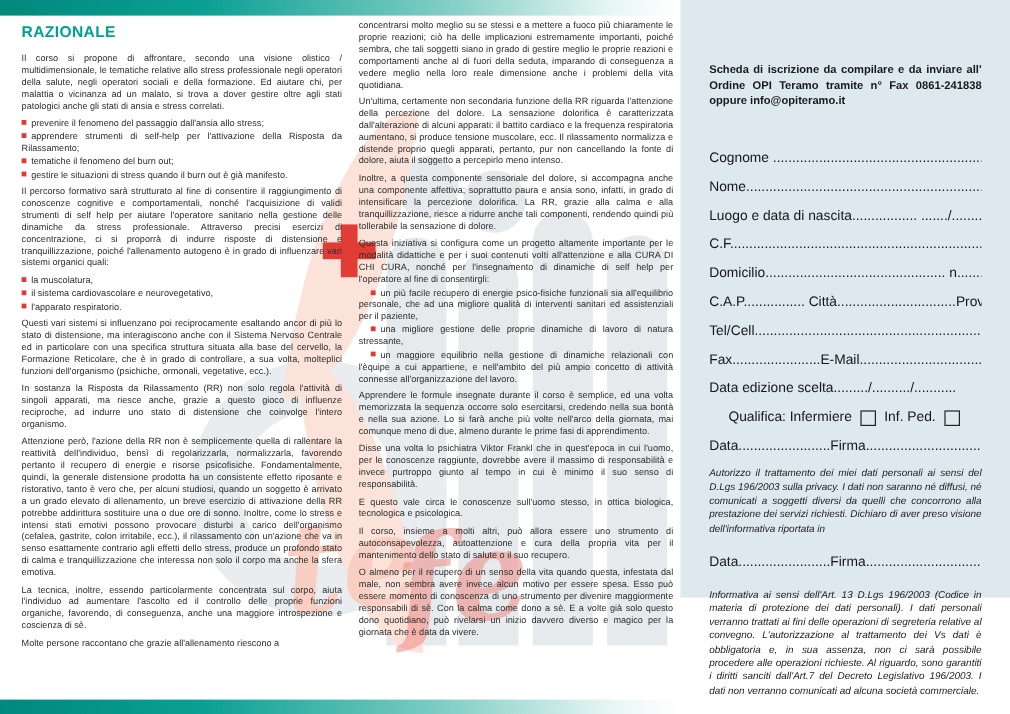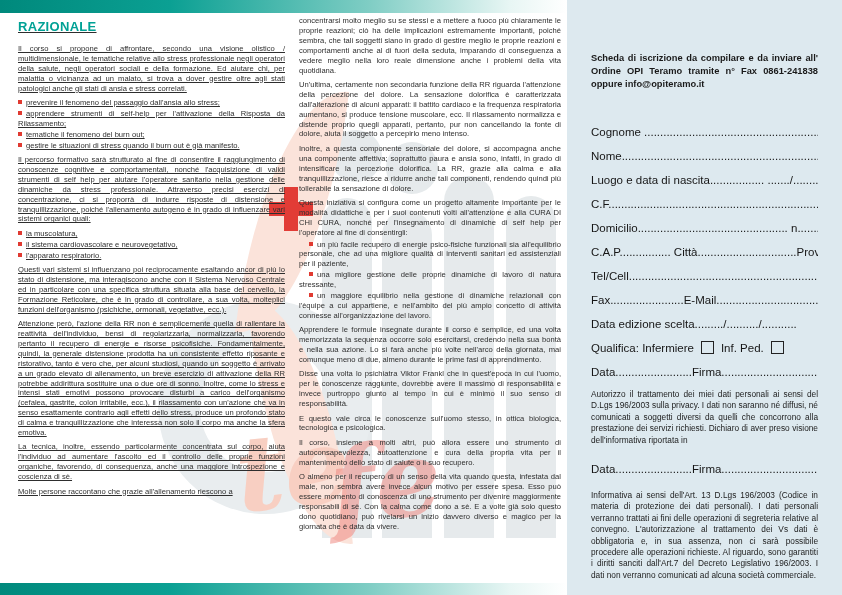--- a/index.html
+++ b/index.html
@@ -22,42 +22,42 @@
   .wm-ring{position:absolute;border:42px solid #e9edef;border-radius:50%;background:transparent;}
   .wm-leaf{position:absolute;background:#fbe3da;}
   .leaf-a{border-radius:100% 0 100% 0;}
   .leaf-b{border-radius:0 100% 0 100%;}
   .wm-cross-v,.wm-cross-h{position:absolute;background:#e23c36;}
   .wm-script{position:absolute;font-family:"DejaVu Serif","Liberation Serif",serif;
              font-style:italic;font-weight:bold;line-height:1;}
   
   .col{position:absolute;top:16px;z-index:1;font-size:7.6px;line-height:9.9px;
        text-align:justify;color:#2e2e2e;}
-  .col-left{left:18px;width:267px;text-decoration:underline;}
+  .col-left{left:18px;width:267px;}
   .col-mid{left:299px;width:262px;}
   .col p{margin:0 0 4.5px 0;}
   .col h1{margin:6px 0 12px 0;font-size:13px;letter-spacing:.3px;color:#00a195;}
   .link{color:#2ba89b;text-decoration:underline;cursor:pointer;}
   ul.bullets{list-style:none;margin:0 0 4.5px 0;padding:0;}
   ul.bullets li{margin:0 0 1px 0;}
   ul.bullets.indent li{text-indent:10px;}
   .sq{display:inline-block;width:4px;height:4px;background:#e03a31;margin-right:4px;
       vertical-align:1px;text-indent:0;}
   
-  .panel{position:absolute;top:0;right:0;width:275px;height:595px;background:#dde9ef;
+  .panel{position:absolute;top:0;right:0;width:275px;height:498px;background:#dde9ef;
          z-index:1;box-sizing:border-box;padding:0 24px 0 24px;color:#1a1a1a;}
   .panel-intro{margin:52px 0 0 0;font-size:9.3px;line-height:13px;font-weight:bold;
                text-align:justify;color:#1a1a1a;}
   .fields{margin-top:34px;}
   .fline{font-size:11.5px;line-height:14px;margin-bottom:10px;white-space:nowrap;
          overflow:hidden;color:#161616;}
-  .qline{display:flex;gap:7px;font-size:11.5px;line-height:14px;
-         margin-bottom:10px;color:#161616;}
+  .qline{display:flex;align-items:center;gap:7px;font-size:11.5px;line-height:14px;
+         margin-bottom:10px;color:#161616;margin-left:16px;}
   .cbx{display:inline-block;width:11px;height:11px;border:1.4px solid #222;background:transparent;}
-  .fineprint{font-size:8.3px;line-height:11.4px;text-align:justify;color:#1c1c1c;margin:8px 0 0 0;}
+  .fineprint{font-size:8.3px;line-height:11.4px;text-align:justify;color:#1c1c1c;margin:8px 0 0 0;font-style:italic;}
   .fineprint.second{margin-top:14px;}
   .signline{margin-top:16px;}
 </style>
 </head>
 <body>
 
 <div class="page">
 
   <div class="bar top"></div>
   <div class="bar bottom"></div>
@@ -87,20 +87,21 @@
       <li><span class="sq"></span><span>tematiche il fenomeno del burn out;</span></li>
       <li><span class="sq"></span><span>gestire le situazioni di stress quando il burn out è già manifesto.</span></li>
     </ul>
     <p>Il percorso formativo sarà strutturato al fine di consentire il raggiungimento di conoscenze cognitive e comportamentali, nonché l'acquisizione di validi strumenti di self help per aiutare l'operatore sanitario nella gestione delle dinamiche da stress professionale. Attraverso precisi esercizi di concentrazione, ci si proporrà di indurre risposte di distensione e tranquillizzazione, poiché l'allenamento autogeno è in grado di influenzare vari sistemi organici quali:</p>
     <ul class="bullets">
       <li><span class="sq"></span><span>la muscolatura,</span></li>
       <li><span class="sq"></span><span>il sistema cardiovascolare e neurovegetativo,</span></li>
       <li><span class="sq"></span><span>l'apparato respiratorio.</span></li>
     </ul>
     <p>Questi vari sistemi si influenzano poi reciprocamente esaltando ancor di più lo stato di distensione, ma interagiscono anche con il Sistema Nervoso Centrale ed in particolare con una specifica struttura situata alla base del cervello, la Formazione Reticolare, che è in grado di controllare, a sua volta, molteplici funzioni dell'organismo (psichiche, ormonali, vegetative, ecc.).</p>
+    <p>In sostanza la Risposta da Rilassamento (RR) non solo regola l'attività di singoli apparati, ma riesce anche, grazie a questo gioco di influenze reciproche, ad indurre uno stato di distensione che coinvolge l'intero organismo.</p>
     <p>Attenzione però, l'azione della RR non è semplicemente quella di rallentare la reattività dell'individuo, bensì di regolarizzarla, normalizzarla, favorendo pertanto il recupero di energie e risorse psicofisiche. Fondamentalmente, quindi, la generale distensione prodotta ha un consistente effetto riposante e ristorativo, tanto è vero che, per alcuni studiosi, quando un soggetto è arrivato a un grado elevato di allenamento, un breve esercizio di attivazione della RR potrebbe addirittura sostituire una o due ore di sonno. Inoltre, come lo stress e intensi stati emotivi possono provocare disturbi a carico dell'organismo (cefalea, gastrite, colon irritabile, ecc.), il rilassamento con un'azione che va in senso esattamente contrario agli effetti dello stress, produce un profondo stato di calma e tranquillizzazione che interessa non solo il corpo ma anche la sfera emotiva.</p>
     <p>La tecnica, inoltre, essendo particolarmente concentrata sul corpo, aiuta l'individuo ad aumentare l'ascolto ed il controllo delle proprie funzioni organiche, favorendo, di conseguenza, anche una maggiore introspezione e coscienza di sè.</p>
     <p>Molte persone raccontano che grazie all'allenamento riescono a</p>
   </div>
 
   <div class="col col-mid">
     <p>concentrarsi molto meglio su se stessi e a mettere a fuoco più chiaramente le proprie reazioni; ciò ha delle implicazioni estremamente importanti, poiché sembra, che tali soggetti siano in grado di gestire meglio le proprie reazioni e comportamenti anche al di fuori della seduta, imparando di conseguenza a vedere meglio nella loro reale dimensione anche i problemi della vita quotidiana.</p>
     <p>Un'ultima, certamente non secondaria funzione della RR riguarda l'attenzione della percezione del dolore. La sensazione dolorifica è caratterizzata dall'alterazione di alcuni apparati: il battito cardiaco e la frequenza respiratoria aumentano, si produce tensione muscolare, ecc. Il rilassamento normalizza e distende proprio quegli apparati, pertanto, pur non cancellando la fonte di dolore, aiuta il soggetto a percepirlo meno intenso.</p>
     <p>Inoltre, a questa componente sensoriale del dolore, si accompagna anche una componente affettiva; soprattutto paura e ansia sono, infatti, in grado di intensificare la percezione dolorifica. La RR, grazie alla calma e alla tranquillizzazione, riesce a ridurre anche tali componenti, rendendo quindi più tollerabile la sensazione di dolore.</p>
     <p style="margin-bottom:2px;">Questa iniziativa si configura come un progetto altamente importante per le modalità didattiche e per i suoi contenuti volti all'attenzione e alla CURA DI CHI CURA, nonché per l'insegnamento di dinamiche di self help per l'operatore al fine di consentirgli:</p>

